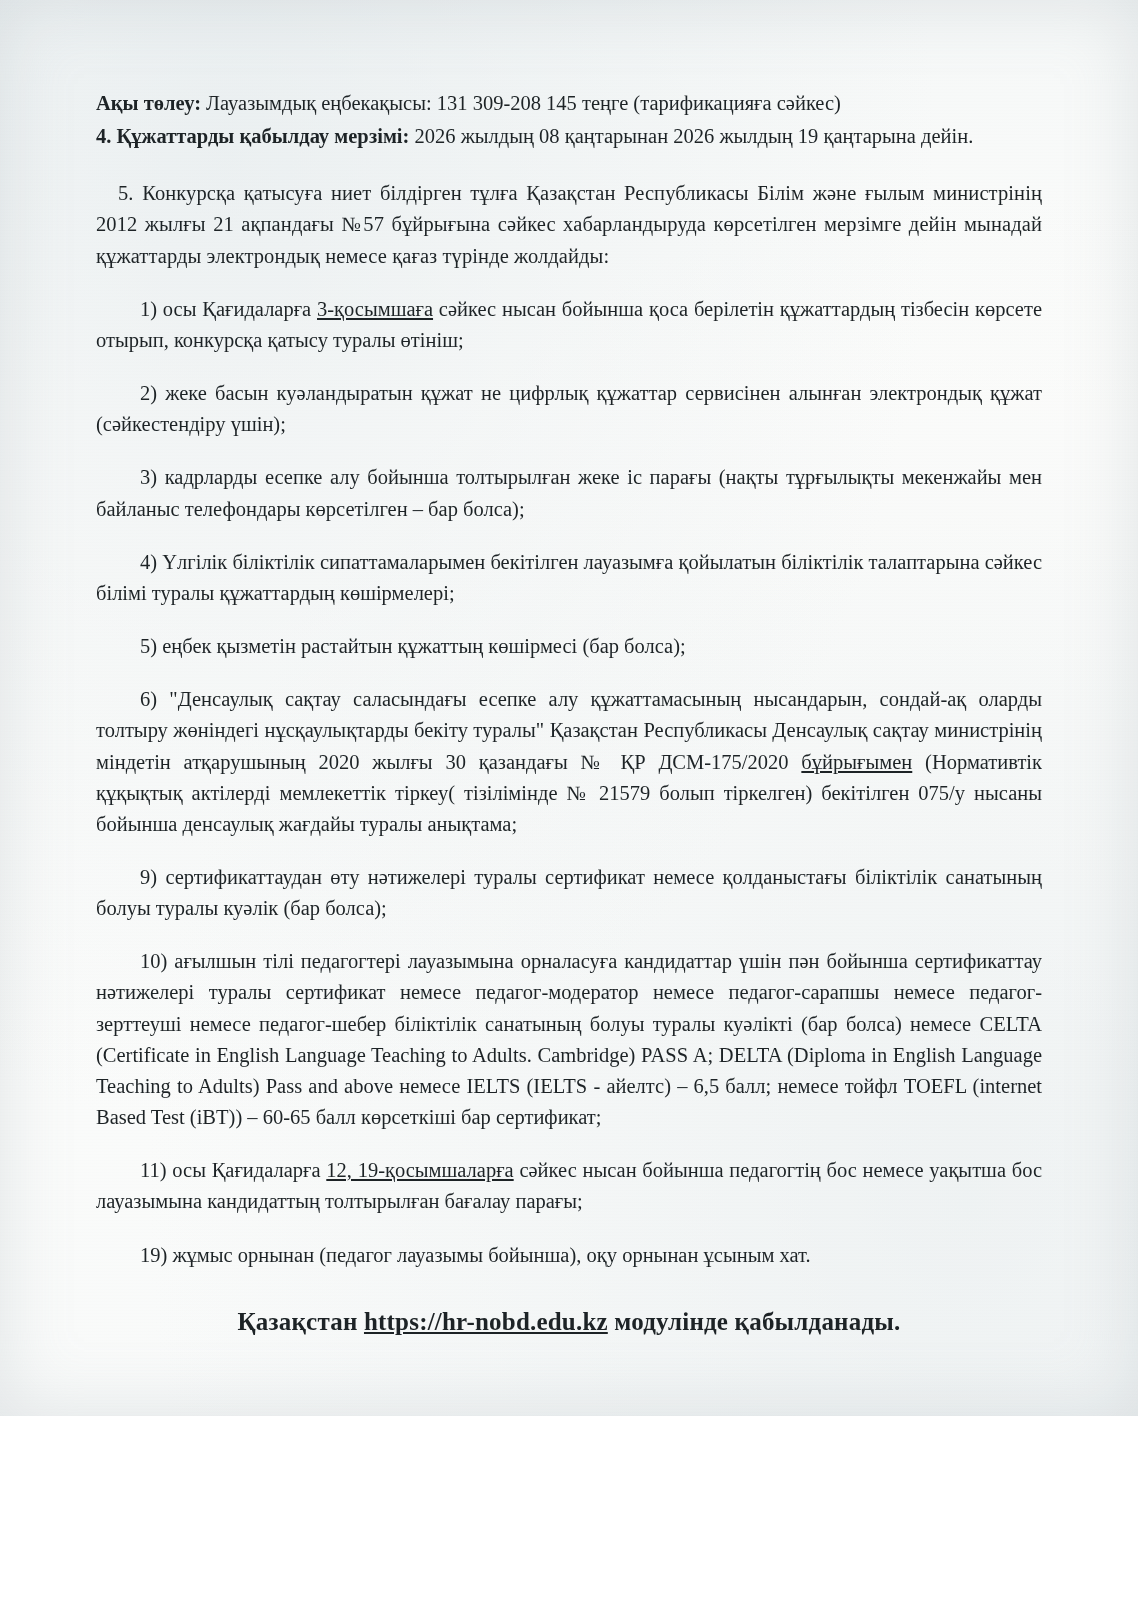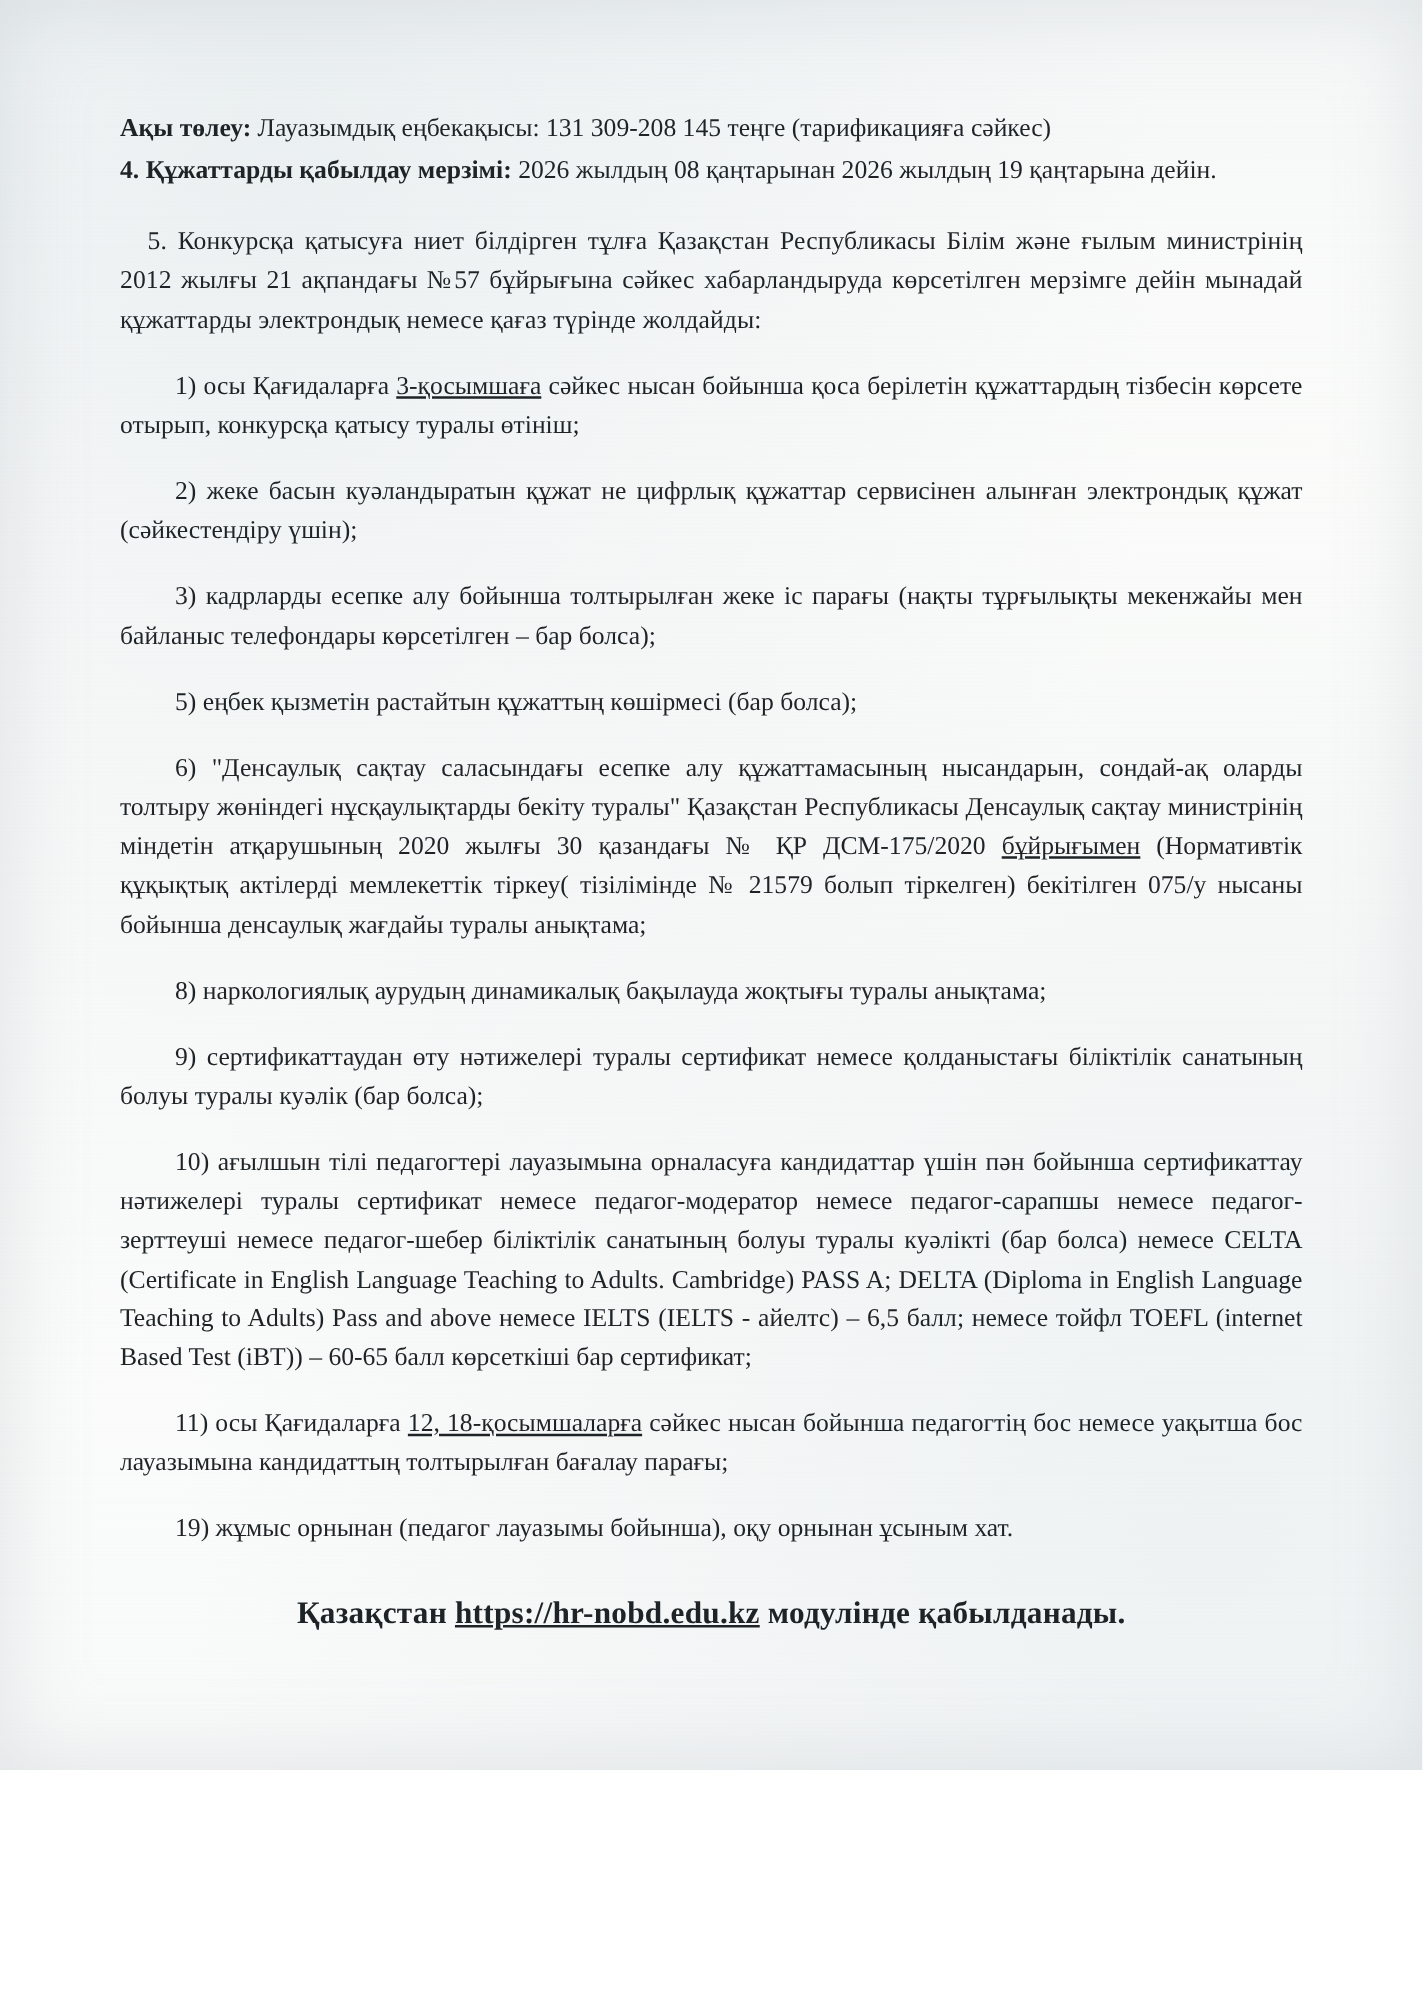--- a/index.html
+++ b/index.html
@@ -115,36 +115,36 @@
       <p class="para-indent item">
         <span>1)</span><span> осы  Қағидаларға </span><span class="u">3-қосымшаға</span><span> сәйкес нысан бойынша қоса берілетін құжаттардың тізбесін көрсете отырып, конкурсқа қатысу туралы өтініш;</span>
       </p>
       <p class="para-indent item">
         <span>2)</span><span> жеке басын куәландыратын құжат не цифрлық құжаттар сервисінен алынған электрондық құжат (сәйкестендіру үшін);</span><span class="u"></span><span></span>
       </p>
       <p class="para-indent item">
         <span>3)</span><span> кадрларды есепке алу бойынша толтырылған жеке іс парағы (нақты тұрғылықты мекенжайы мен байланыс телефондары көрсетілген – бар болса);</span><span class="u"></span><span></span>
       </p>
       <p class="para-indent item">
+        <span>4)</span><span> Үлгілік біліктілік сипаттамаларымен бекітілген лауазымға қойылатын біліктілік талаптарына сәйкес білімі туралы құжаттардың көшірмелері;</span><span class="u"></span><span></span>
+      </p>
+      <p class="para-indent item">
         <span>5)</span><span> еңбек қызметін растайтын құжаттың көшірмесі (бар болса);</span><span class="u"></span><span></span>
       </p>
       <p class="para-indent item">
         <span>6)</span><span> "Денсаулық сақтау саласындағы есепке алу құжаттамасының нысандарын, сондай-ақ оларды толтыру жөніндегі нұсқаулықтарды бекіту туралы" Қазақстан Республикасы Денсаулық сақтау министрінің міндетін атқарушының 2020 жылғы 30 қазандағы № ҚР ДСМ-175/2020 </span><span class="u">бұйрығымен</span><span> (Нормативтік құқықтық актілерді мемлекеттік тіркеу( тізілімінде № 21579 болып тіркелген) бекітілген 075/у нысаны бойынша денсаулық жағдайы туралы анықтама;</span>
-      </p>
-      <p class="para-indent item">
-        <span>8)</span><span> наркологиялық аурудың динамикалық бақылауда жоқтығы туралы анықтама;</span><span class="u"></span><span></span>
       </p>
       <p class="para-indent item">
         <span>9)</span><span> сертификаттаудан өту нәтижелері туралы сертификат немесе қолданыстағы біліктілік санатының болуы туралы куәлік (бар болса);</span><span class="u"></span><span></span>
       </p>
       <p class="para-indent item">
         <span>10)</span><span> ағылшын тілі педагогтері лауазымына орналасуға кандидаттар үшін пән бойынша сертификаттау нәтижелері туралы сертификат немесе педагог-модератор немесе педагог-сарапшы немесе педагог-зерттеуші немесе педагог-шебер біліктілік санатының болуы туралы куәлікті (бар болса) немесе CELTA (Certificate in English Language Teaching to Adults. Cambridge) PASS A; DELTA (Diploma in English Language Teaching to Adults) Pass and above немесе IELTS (IELTS - айелтс) – 6,5 балл; немесе тойфл TOEFL (internet Based Test (iBT)) – 60-65 балл көрсеткіші бар сертификат;</span><span class="u"></span><span></span>
       </p>
       <p class="para-indent item">
-        <span>11)</span><span> осы Қағидаларға </span><span class="u">12, 18-қосымшаларға</span><span> сәйкес нысан бойынша педагогтің бос немесе уақытша бос лауазымына кандидаттың толтырылған бағалау парағы;</span>
+        <span>11)</span><span> осы Қағидаларға </span><span class="u">12, 19-қосымшаларға</span><span> сәйкес нысан бойынша педагогтің бос немесе уақытша бос лауазымына кандидаттың толтырылған бағалау парағы;</span>
       </p>
       <p class="para-indent item">
         <span>19)</span><span> жұмыс орнынан (педагог лауазымы бойынша), оқу орнынан ұсыным хат.</span><span class="u"></span><span></span>
       </p>
     </div>
 
     <p class="footer-line">
       <span>Қазақстан </span><span class="u">https://hr-nobd.edu.kz</span><span> модулінде қабылданады.</span>
     </p>
 

